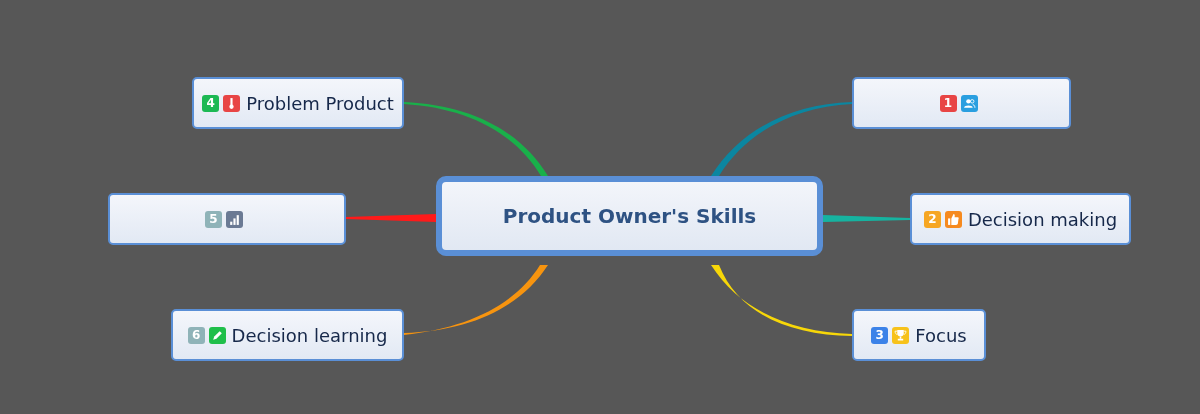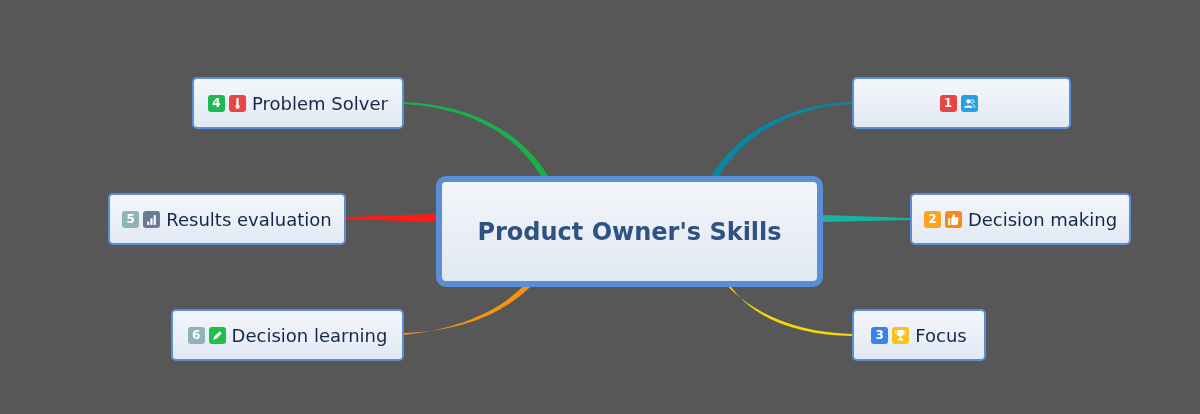--- a/index.html
+++ b/index.html
@@ -16,28 +16,28 @@
       border: 2px solid #5a8fd6;
       border-radius: 5px;
       background: linear-gradient(#f4f6fb, #e2e9f4);
       display: flex; align-items: center; justify-content: center;
       color: #16284a;
       font-size: 18px;
       white-space: nowrap;
     }
     .central {
       position: absolute;
-      left: 436px; top: 176px; width: 387px; height: 111px;
+      left: 436px; top: 176px; width: 387px; height: 80px;
       box-sizing: border-box;
       border: 6px solid #5a8fd6;
       border-radius: 10px;
       background: linear-gradient(#f3f5fa, #e1e8f3);
       display: flex; align-items: center; justify-content: center;
       color: #2e5283;
-      font-size: 24px; font-weight: bold;
+      font-size: 20px; font-weight: bold;
     }
     .badge {
       display: inline-flex; align-items: center; justify-content: center;
       width: 17px; height: 17px; border-radius: 3px;
       color: #fff; font-size: 12px; font-weight: bold;
       margin-right: 4px;
     }
     .icon {
       display: inline-flex; align-items: center; justify-content: center;
       width: 17px; height: 17px; border-radius: 3px;
@@ -68,33 +68,32 @@
 </div>
 
 <div class="node" style="left:192px; top:77px; width:212px; height:52px;">
   <span class="badge" style="background:#1db954;">4</span>
   <span class="icon" style="background:#e84545;">
     <svg viewBox="0 0 12 12">
         <rect x="5" y="1" width="2" height="7" fill="#fff"></rect>
         <circle cx="6" cy="9" r="2" fill="#fff"></circle>
       </svg>
   </span>
-  <span>Problem Solver</span>
+  <span>Problem Product</span>
 </div>
 
 <div class="node" style="left:108px; top:193px; width:238px; height:52px;">
   <span class="badge" style="background:#8fb3b8;">5</span>
   <span class="icon" style="background:#6b7a94;">
     <svg viewBox="0 0 12 12">
         <rect x="2" y="8" width="2" height="3" fill="#fff"></rect>
         <rect x="5" y="5" width="2" height="6" fill="#fff"></rect>
         <rect x="8" y="2" width="2" height="9" fill="#fff"></rect>
       </svg>
   </span>
-  <span>Results evaluation</span>
 </div>
 
 <div class="node" style="left:171px; top:309px; width:233px; height:52px;">
   <span class="badge" style="background:#8fb3b8;">6</span>
   <span class="icon" style="background:#1fbf4a;">
     <svg viewBox="0 0 12 12">
         <path d="M2 10 L3 7 L8 2 L10 4 L5 9 Z" fill="#fff"></path>
       </svg>
   </span>
   <span>Decision learning</span>

